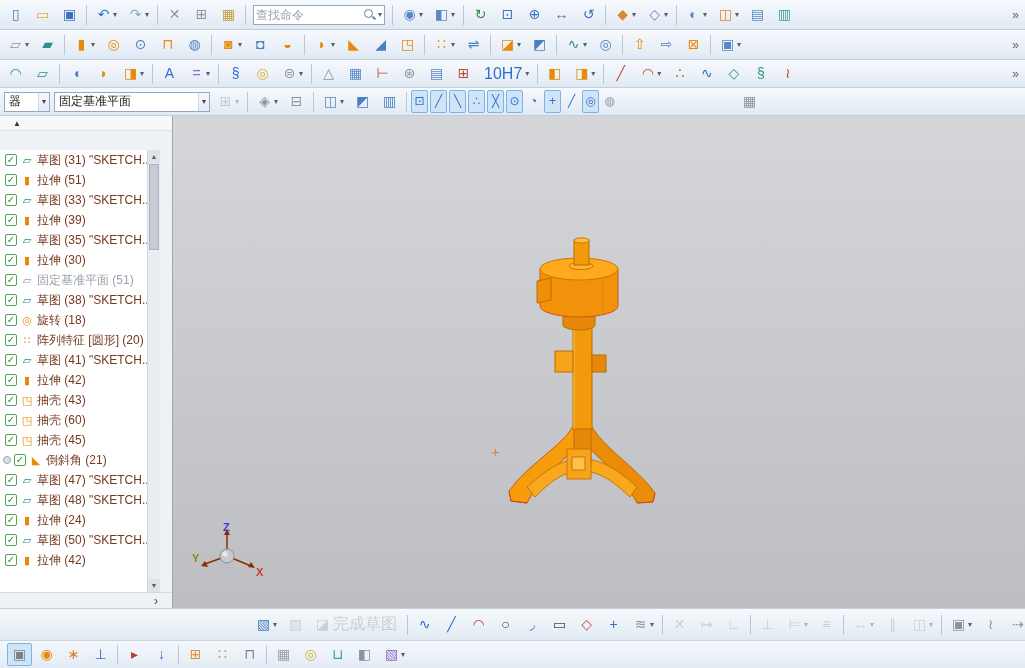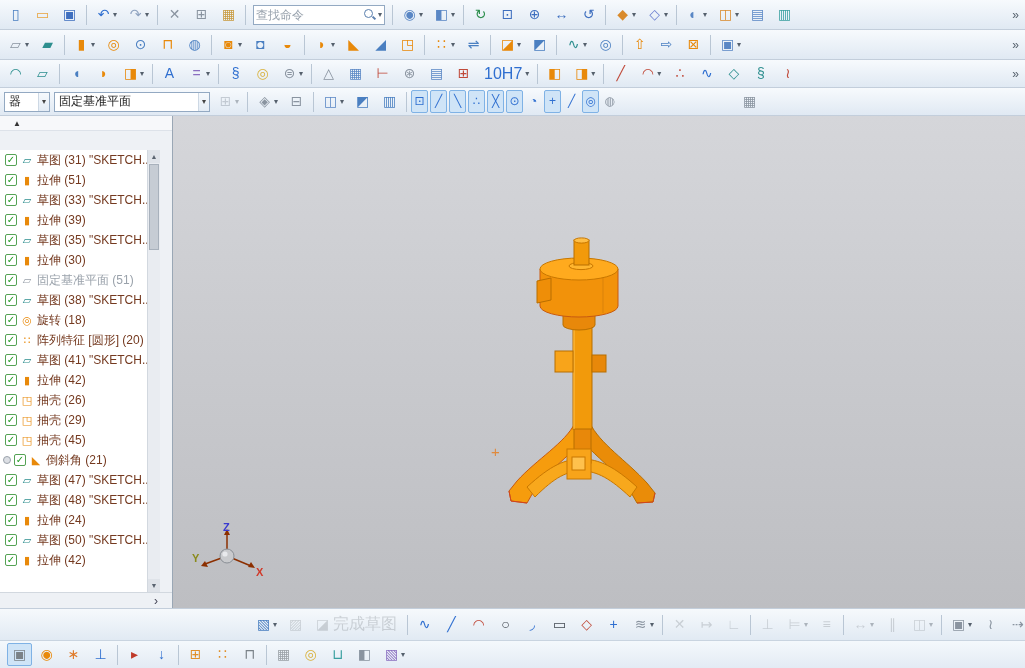--- a/index.html
+++ b/index.html
@@ -490,26 +490,26 @@
         <span class="tlabel">草图 (41) "SKETCH...</span>
       </div>
       <div class="trow">
         <span class="chk">✓</span>
         <span class="ticon" style="color: rgb(232, 137, 10);">▮</span>
         <span class="tlabel">拉伸 (42)</span>
       </div>
       <div class="trow">
         <span class="chk">✓</span>
         <span class="ticon" style="color: rgb(232, 137, 10);">◳</span>
-        <span class="tlabel">抽壳 (26)</span>
+        <span class="tlabel">抽壳 (43)</span>
       </div>
       <div class="trow">
         <span class="chk">✓</span>
         <span class="ticon" style="color: rgb(232, 137, 10);">◳</span>
-        <span class="tlabel">抽壳 (29)</span>
+        <span class="tlabel">抽壳 (60)</span>
       </div>
       <div class="trow">
         <span class="chk">✓</span>
         <span class="ticon" style="color: rgb(232, 137, 10);">◳</span>
         <span class="tlabel">抽壳 (45)</span>
       </div>
       <div class="trow">
         <span class="info"></span>
         <span class="chk">✓</span>
         <span class="ticon" style="color: rgb(232, 137, 10);">◣</span>

